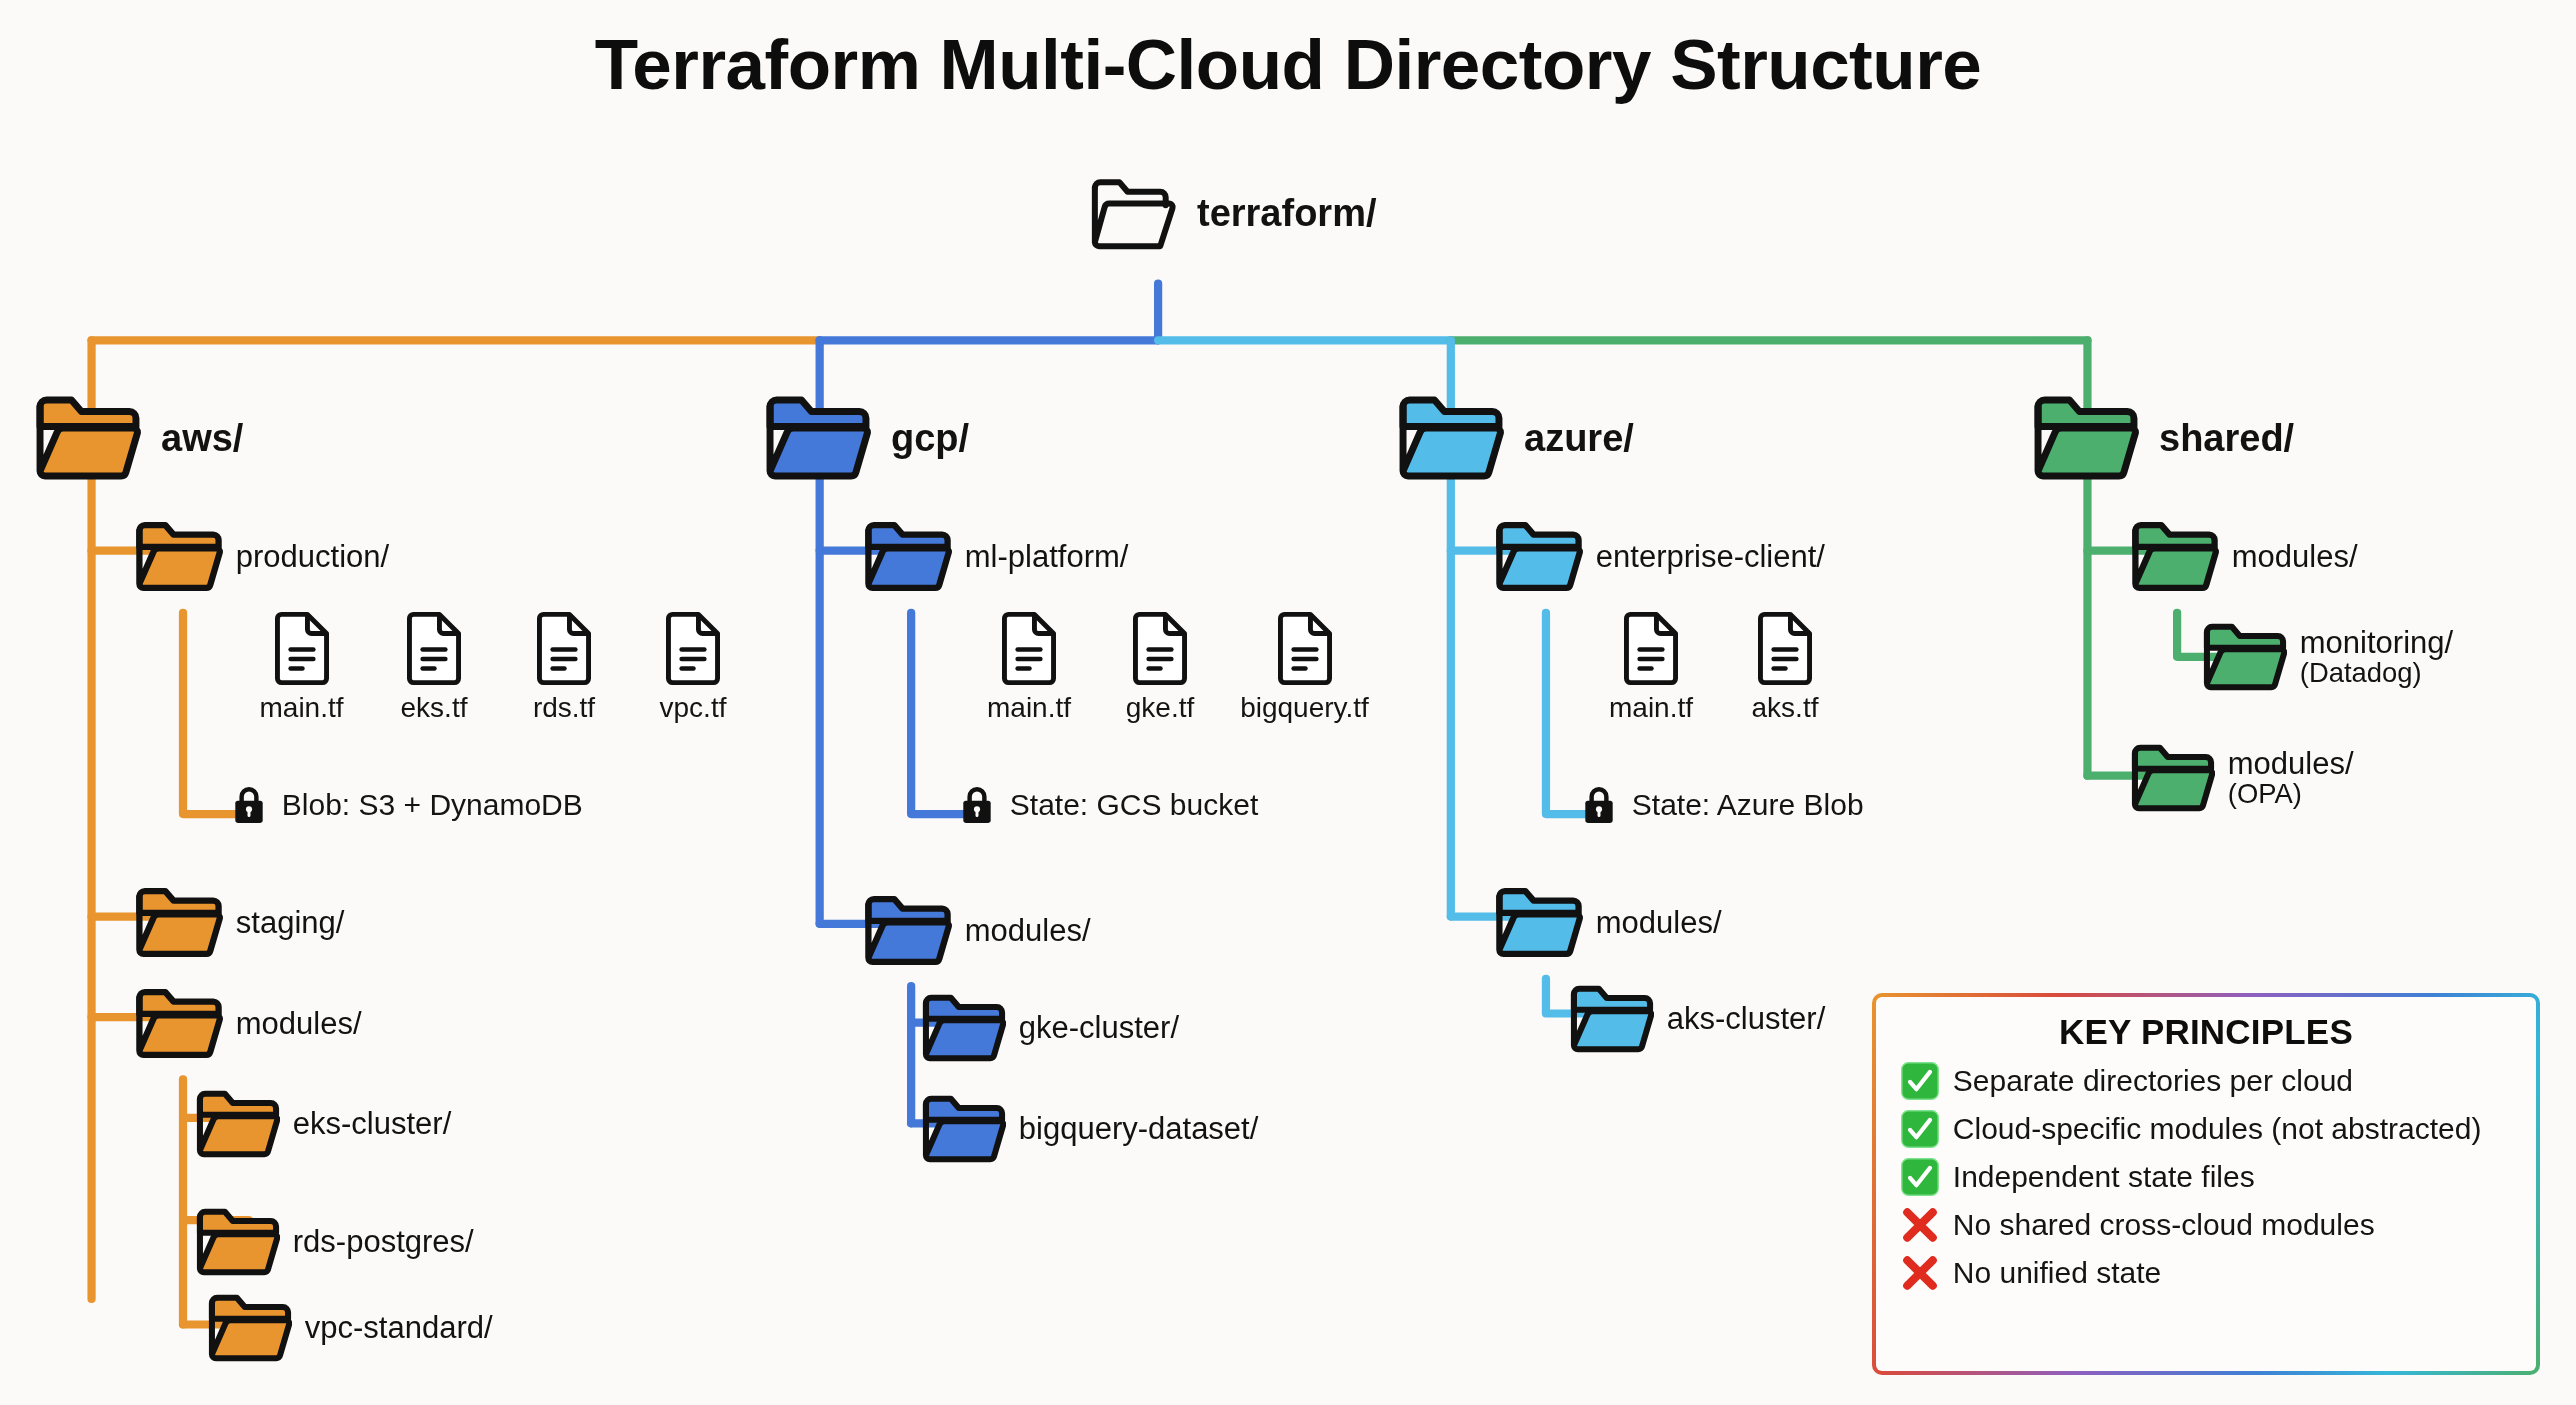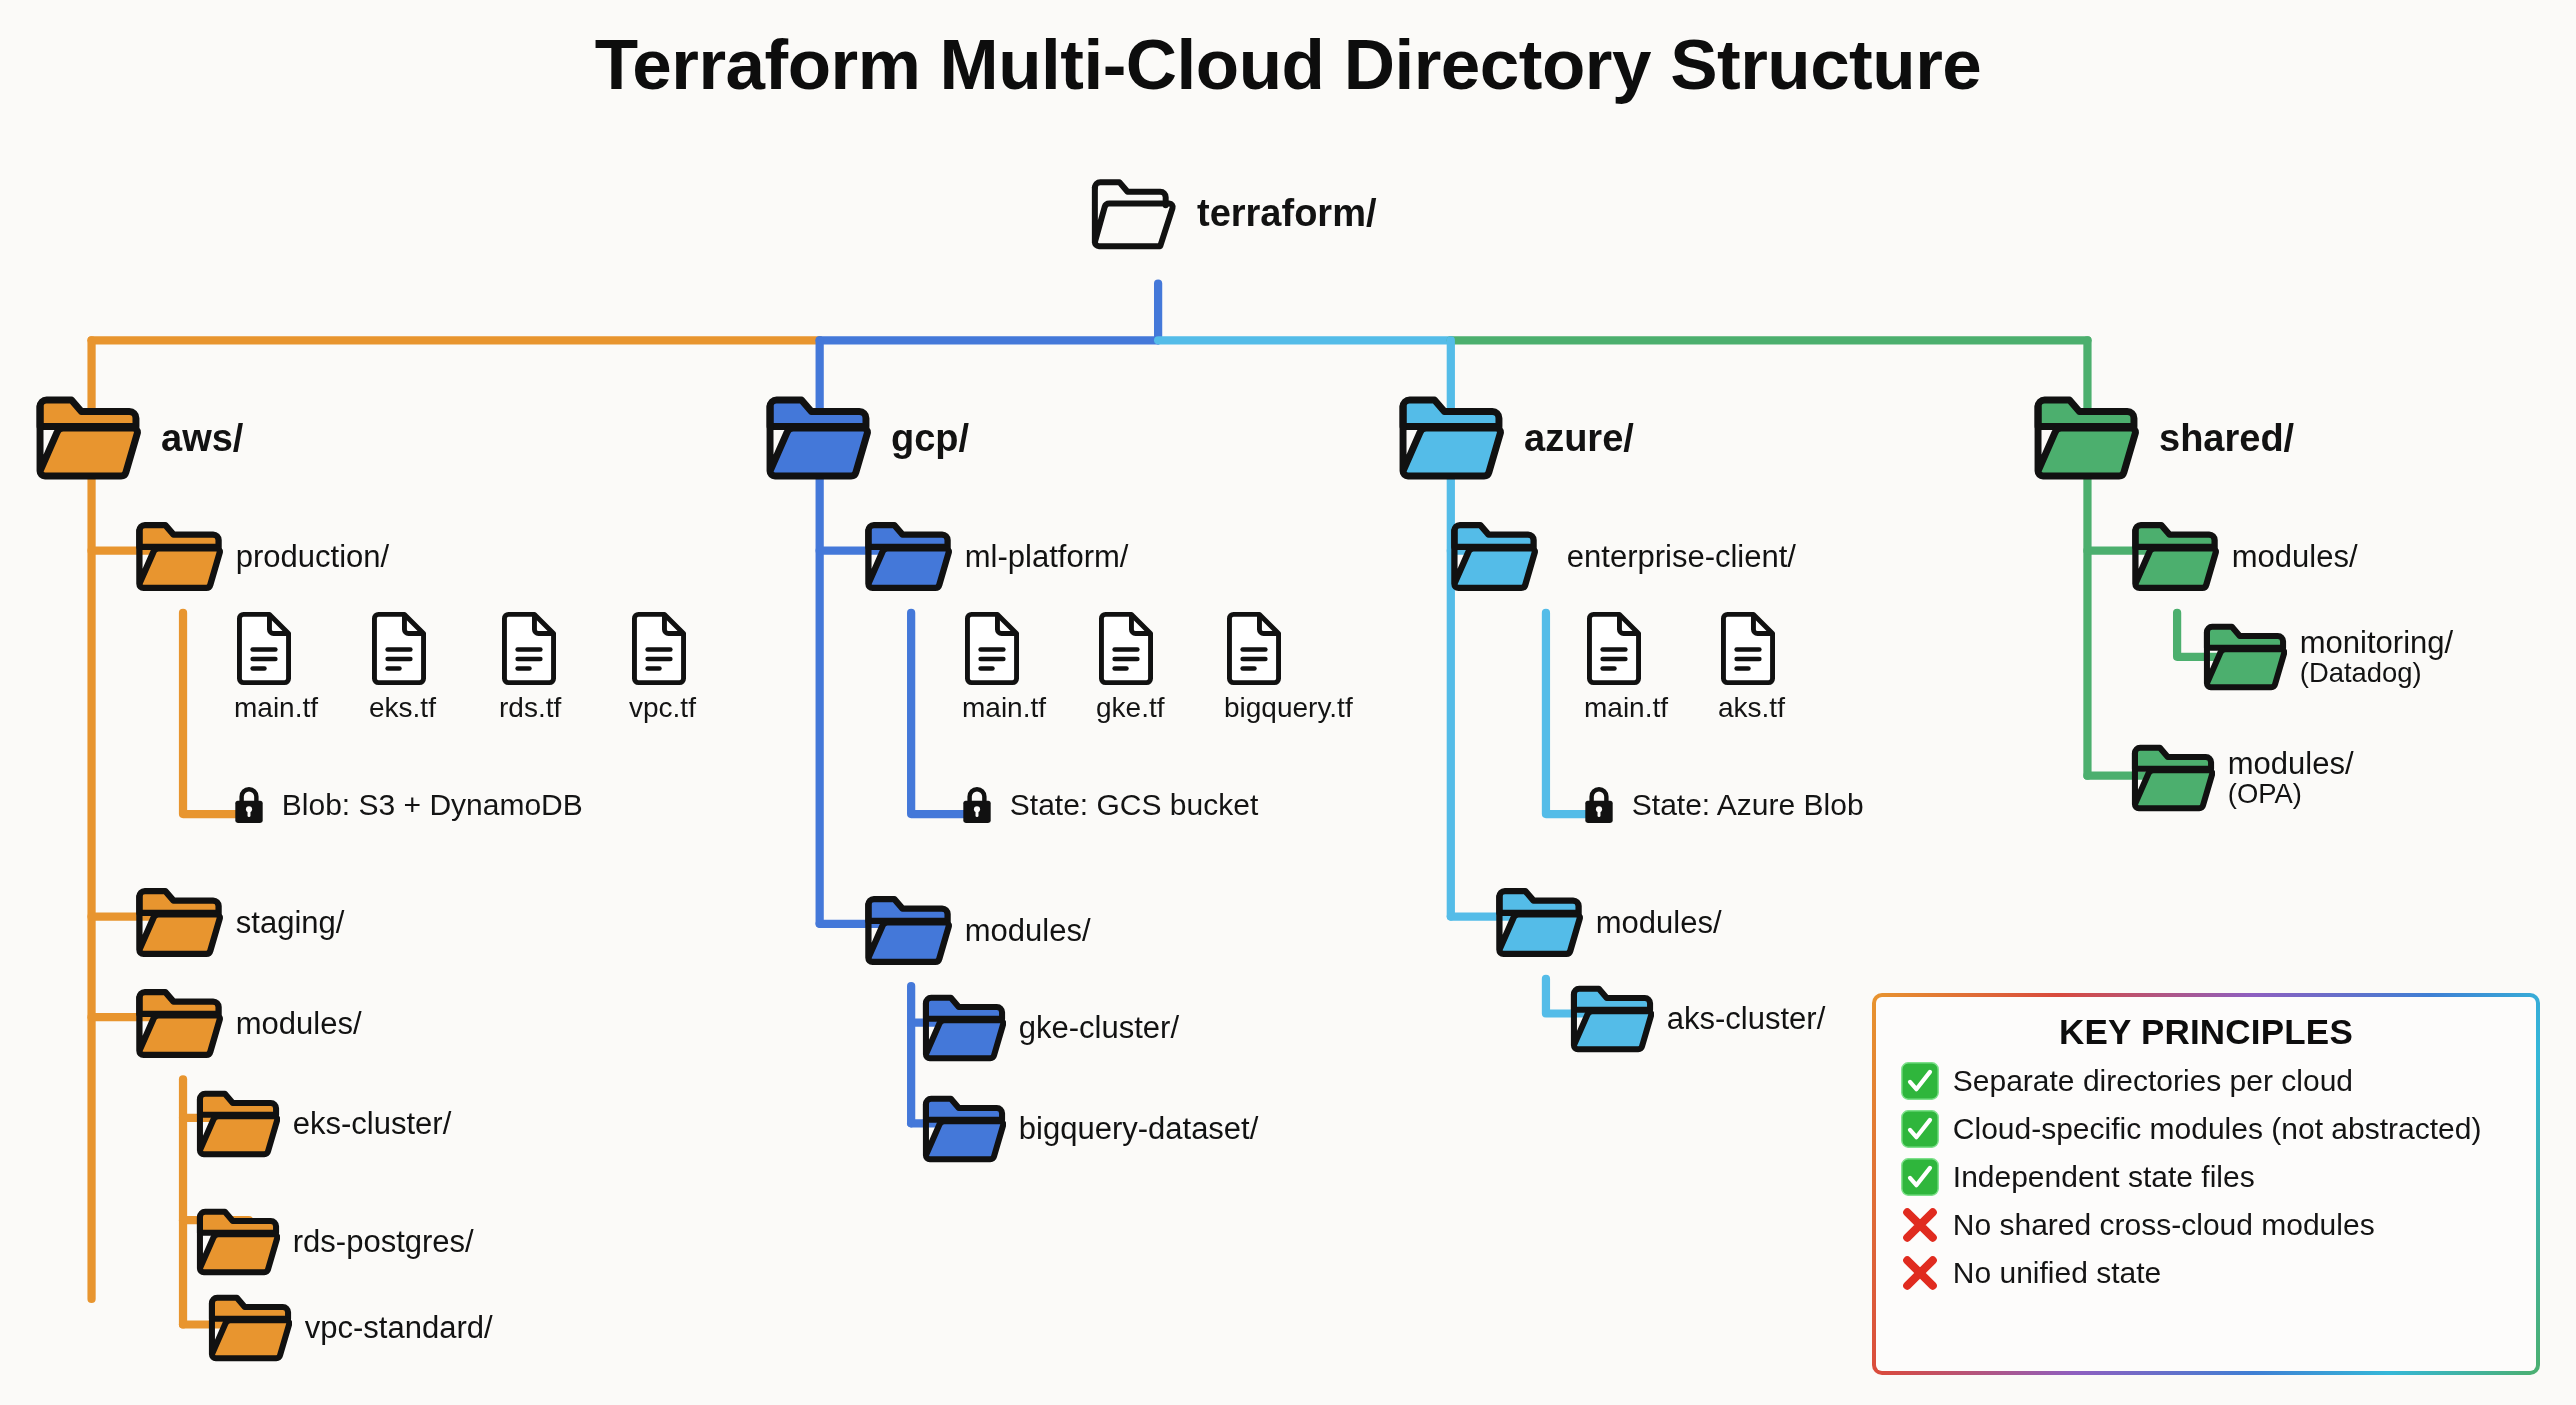--- a/index.html
+++ b/index.html
@@ -32,21 +32,21 @@
   }
   .lbl.bold{font-weight:bold;font-size:38px;margin-left:20px;}
   .lbl .sub{display:block;font-size:27.4px;}
 
   
   .folder{flex:0 0 auto;}
   .fileico{flex:0 0 auto;}
 
   
   .filegroup{position:absolute;display:flex;gap:0;}
-  .fileitem{display:flex;flex-direction:column;align-items:flex-start;width:auto;}
+  .fileitem{display:flex;flex-direction:column;align-items:center;width:auto;}
   .fileitem .fname{font-size:28px;color:#141414;margin-top:5.5px;white-space:nowrap;}
 
   
   .staterow{position:absolute;display:flex;align-items:center;}
   .staterow .stxt{font-size:30px;color:#141414;margin-left:12.8px;white-space:nowrap;}
 
   
   #kp{
     position:absolute;left:1872px;top:993px;width:668px;height:382px;
     border-radius:10px;
@@ -329,21 +329,21 @@
   </div>
 
   <div class="node" style="left:1398px;top:395px;">
     <svg class="folder" width="106" height="86" viewBox="0 0 64 52">
       <path d="M3 7a4 4 0 0 1 4-4h15l6 7h29a4 4 0 0 1 4 4v5H3z" fill="#54BCE8" stroke="#111" stroke-width="4.2" stroke-linejoin="round"></path>
       <path d="M3 7v39a3 3 0 0 0 3 3h46a3 3 0 0 0 2.9-2.2l7-24A2.6 2.6 0 0 0 59.4 20H17a4 4 0 0 0-3.8 2.8L3 46z" fill="#54BCE8" stroke="#111" stroke-width="4.2" stroke-linejoin="round"></path>
     </svg>
     <span class="lbl bold">azure/</span>
   </div>
 
-  <div class="node" style="left:1450px;top:521px;gap:16px;">
+  <div class="node" style="left:1495px;top:521px;">
     <svg class="folder" width="88" height="71" viewBox="0 0 64 52">
       <path d="M3 7a4 4 0 0 1 4-4h15l6 7h29a4 4 0 0 1 4 4v5H3z" fill="#54BCE8" stroke="#111" stroke-width="4.6" stroke-linejoin="round"></path>
       <path d="M3 7v39a3 3 0 0 0 3 3h46a3 3 0 0 0 2.9-2.2l7-24A2.6 2.6 0 0 0 59.4 20H17a4 4 0 0 0-3.8 2.8L3 46z" fill="#54BCE8" stroke="#111" stroke-width="4.6" stroke-linejoin="round"></path>
     </svg>
     <span class="lbl">enterprise-client/</span>
   </div>
 
   <div class="filegroup" style="left:1584px;top:611px;">
     <div class="fileitem" style="width:134px;">
       <svg class="fileico" width="60" height="75" viewBox="0 0 44 54">

